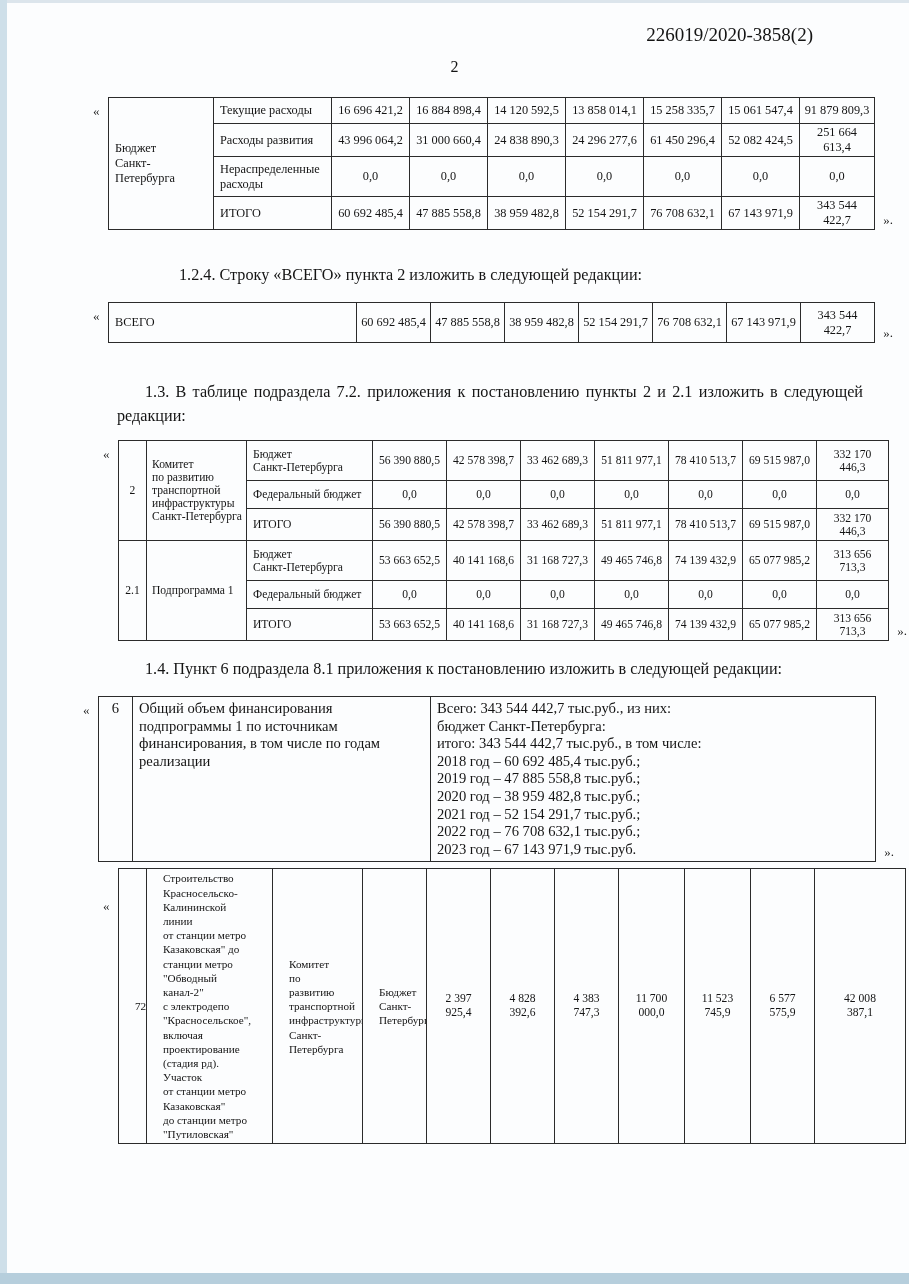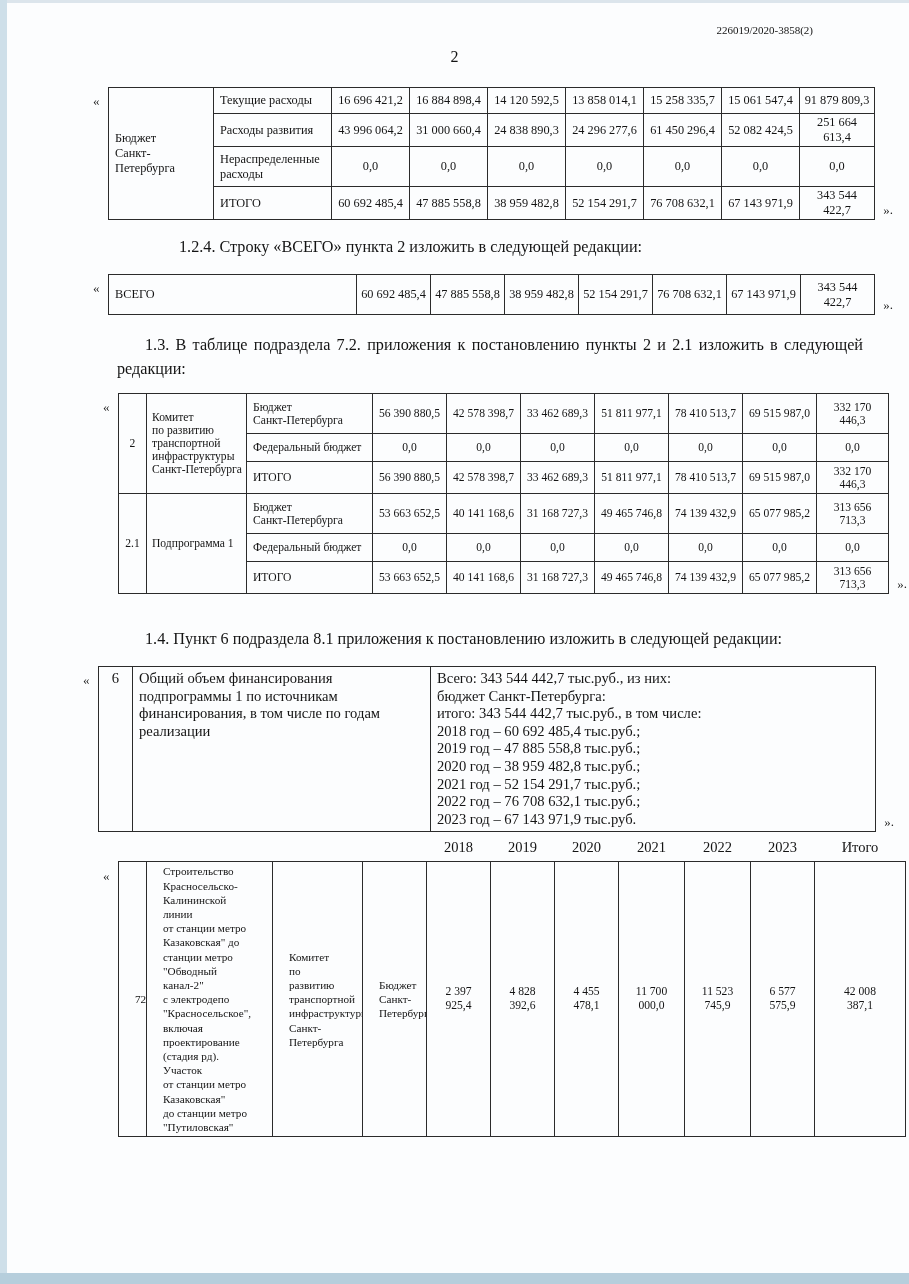--- a/index.html
+++ b/index.html
@@ -8,21 +8,21 @@
     width:909px;height:1284px;
     background:#fcfdfe;
     overflow:hidden;
     font-family:"Liberation Serif", serif;
     color:#141414;
   }
   .edge-top{position:absolute;top:0;left:0;width:100%;height:3px;background:#dce5ec;}
   .edge-left{position:absolute;top:0;left:0;width:7px;height:100%;background:#cedfe9;}
   .edge-bottom{position:absolute;bottom:0;left:0;width:100%;height:11px;background:#b6cedc;}
 
-  .doc-ref{margin:24px 96px 0 0;text-align:right;font-size:11px;}
+  .doc-ref{margin:24px 96px 0 0;text-align:right;font-size:19px;}
   .page-num{margin-top:12px;text-align:center;font-size:16px;}
 
   .para{
     margin:0 46px 0 117px;
     font-size:16.2px;line-height:24px;
     text-align:justify;
   }
   .ind-lg{text-indent:62px;}
   .ind-sm{text-indent:28px;}
 
@@ -60,25 +60,25 @@
   .t-72 .num-val{font-size:11.6px;}
   .t-72 td.year{border:none;text-align:center;font-size:14.5px;padding:0 0 4px 0;line-height:19px;}
   .t-72 .row-num{text-align:center;}
 
   .q-open,.q-close{position:absolute;font-size:13px;color:#222;}
   .q-open{left:-15px;top:6px;}
   .q-close{right:-19px;bottom:2px;}
 
   .mt-hdr1{margin-top:27px;}
   .mt-t1{margin-top:21px;margin-left:108px;width:766px;}
-  .mt-hdr2{margin-top:15px;}
+  .mt-hdr2{margin-top:33px;}
   .mt-t2{margin-top:15px;margin-left:108px;width:766px;}
-  .mt-p13{margin-top:18px;}
+  .mt-p13{margin-top:37px;}
   .mt-t3{margin-top:12px;margin-left:118px;width:770px;}
-  .mt-p14{margin-top:33px;}
+  .mt-p14{margin-top:16px;}
   .mt-t4{margin-top:15px;margin-left:98px;width:777px;}
   .mt-p15{margin-top:21px;}
   .mt-t5{margin-top:6px;margin-left:118px;width:787px;}
 </style>
 </head>
 <body>
 
 <div class="page">
   <div class="edge-top"></div>
   <div class="edge-left"></div>
@@ -318,30 +318,20 @@
           <col style="width:64px">
           <col style="width:64px">
           <col style="width:64px">
           <col style="width:64px">
           <col style="width:66px">
           <col style="width:66px">
           <col style="width:64px">
           <col style="width:91px">
         </colgroup>
       <tbody>
-          <tr>
-        <td colspan="4" class="nb"></td>
-        <td class="year">2018</td>
-        <td class="year">2019</td>
-        <td class="year">2020</td>
-        <td class="year">2021</td>
-        <td class="year">2022</td>
-        <td class="year">2023</td>
-        <td class="year">Итого</td>
-      </tr>
       <tr>
         <td class="row-num">72</td>
         <td class="desc ml">Строительство
 Красносельско-
 Калининской линии
 от станции метро
 Казаковская" до
 станции метро
 "Обводный канал-2"
 с электродепо
@@ -357,21 +347,21 @@
 по развитию
 транспортной
 инфраструктуры
 Санкт-
 Петербурга</td>
         <td class="ml">Бюджет
 Санкт-
 Петербурга</td>
         <td class="num num-val">2 397 925,4</td>
         <td class="num num-val">4 828 392,6</td>
-        <td class="num num-val">4 455 478,1</td>
+        <td class="num num-val">4 383 747,3</td>
         <td class="num num-val">11 700 000,0</td>
         <td class="num num-val">11 523 745,9</td>
         <td class="num num-val">6 577 575,9</td>
         <td class="num num-val">42 008 387,1</td>
       </tr>
     </tbody>
       </table>
 
   </div>
 

